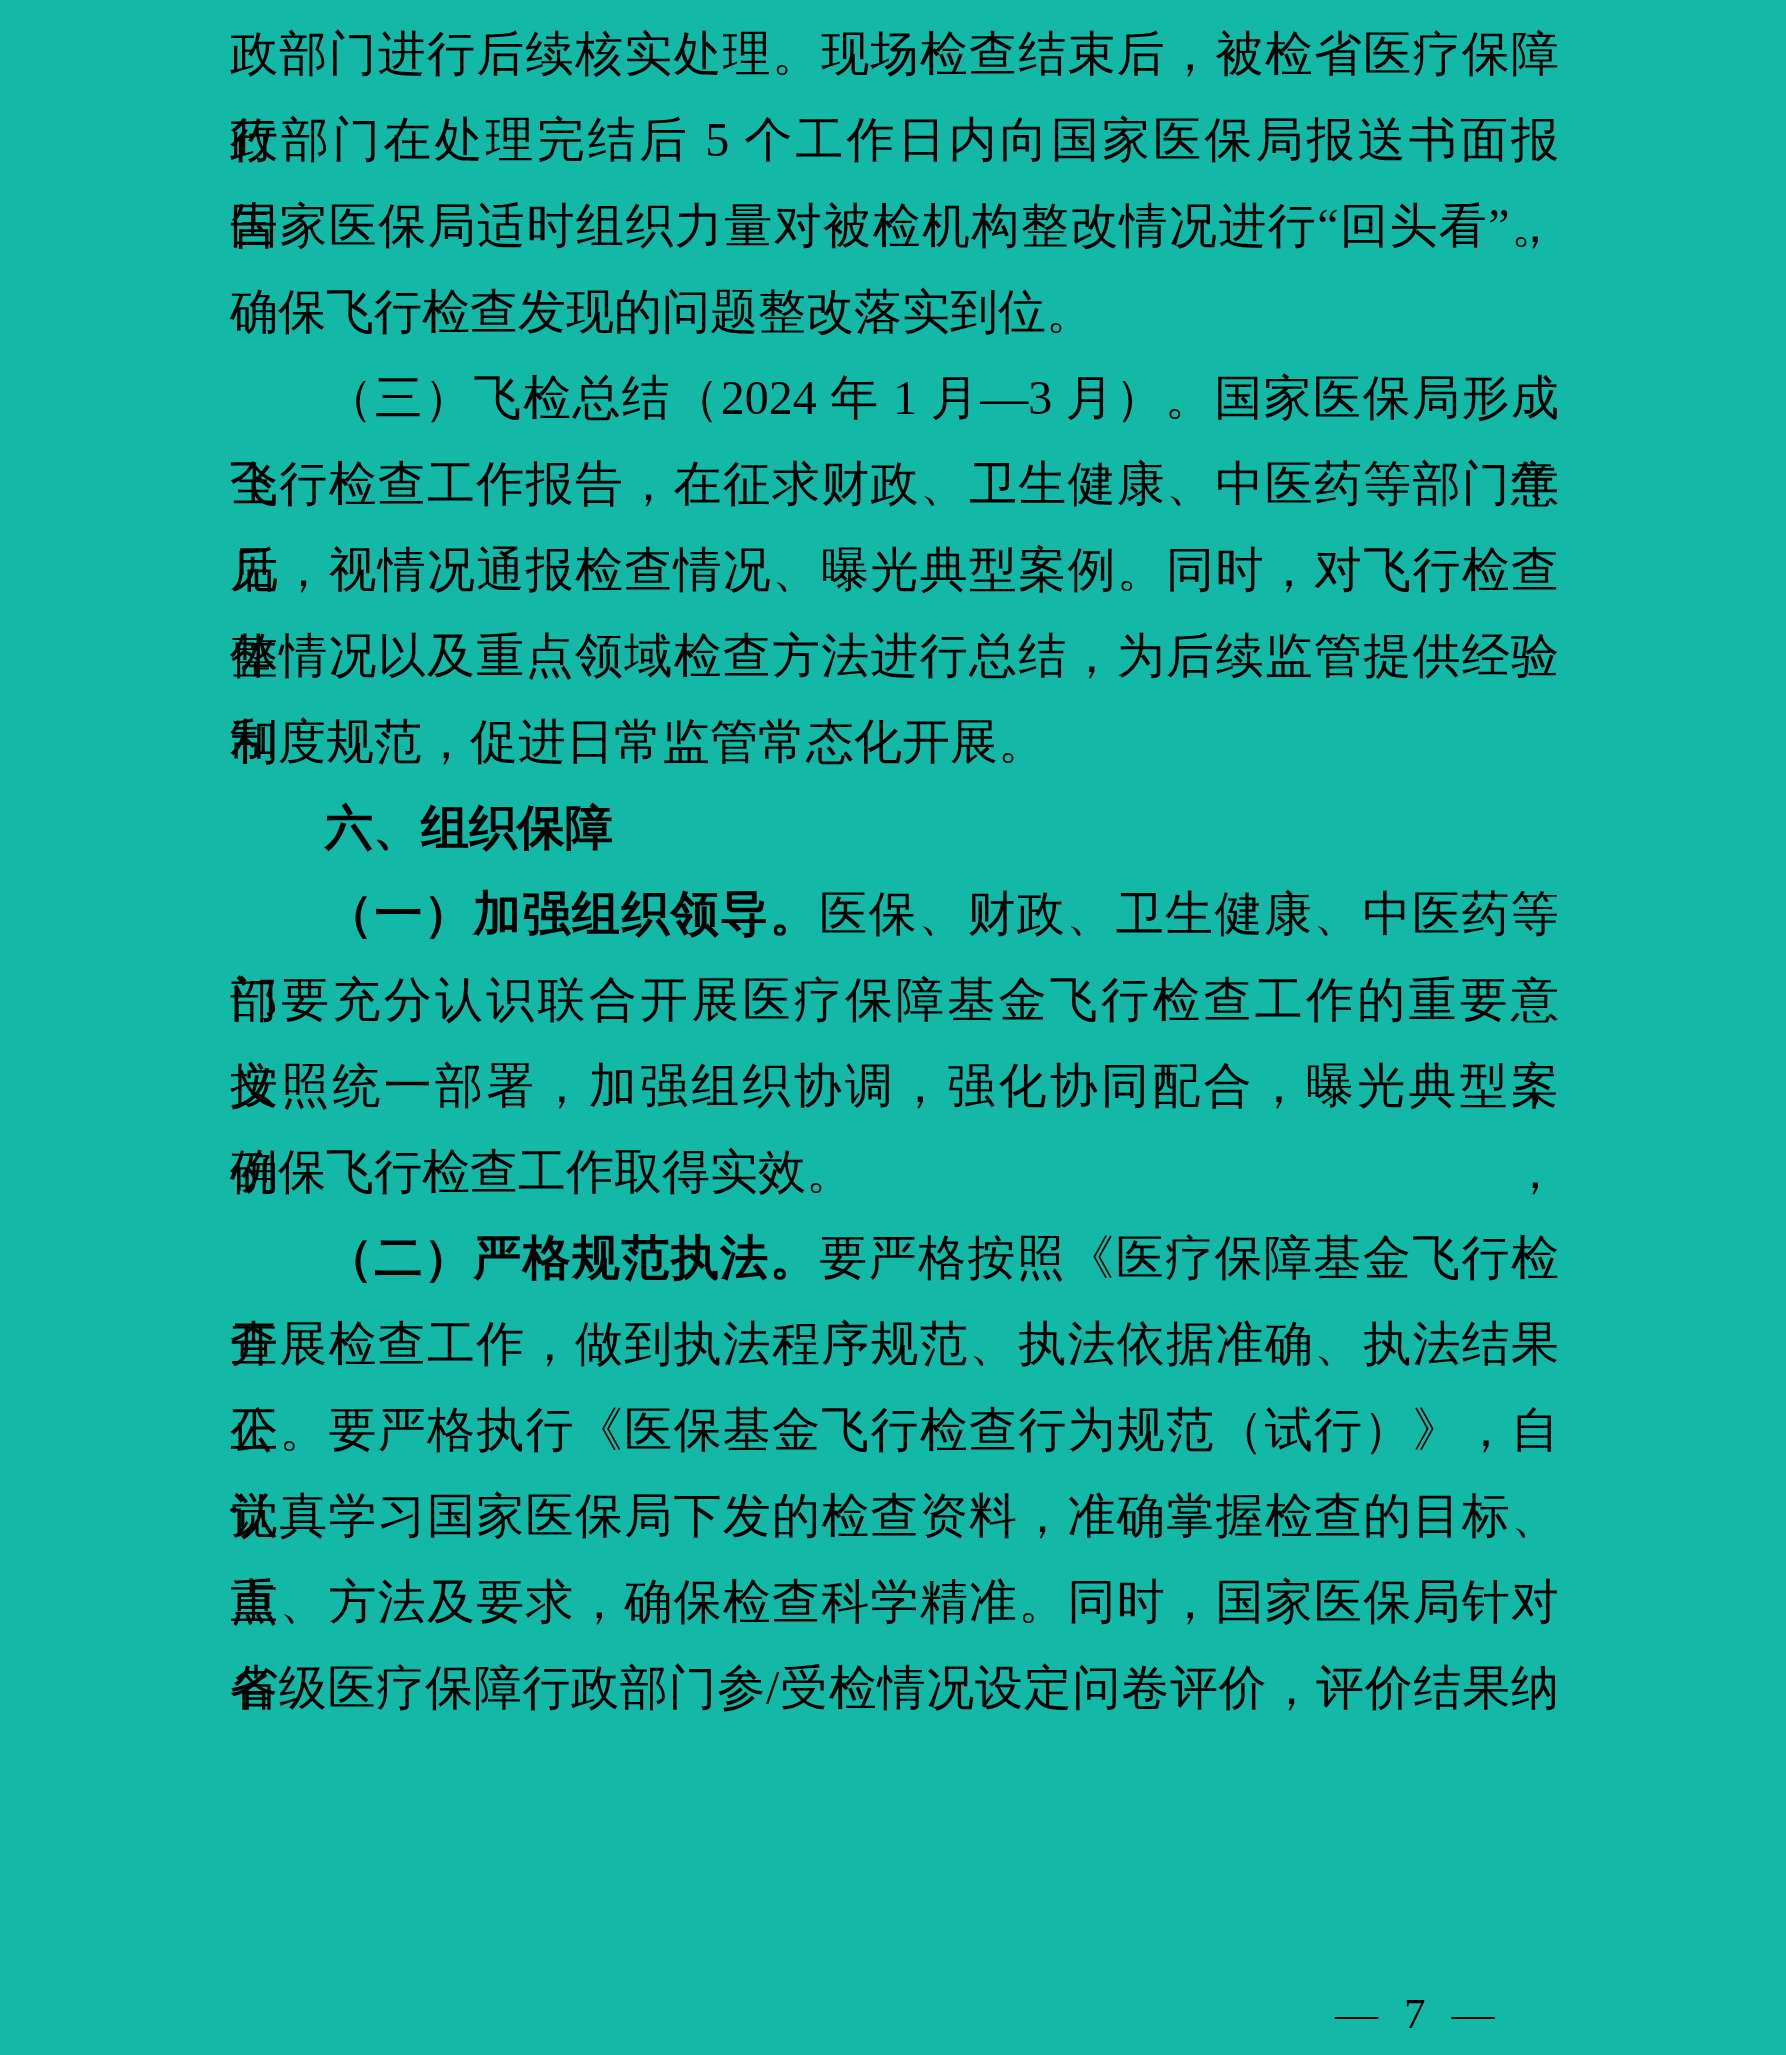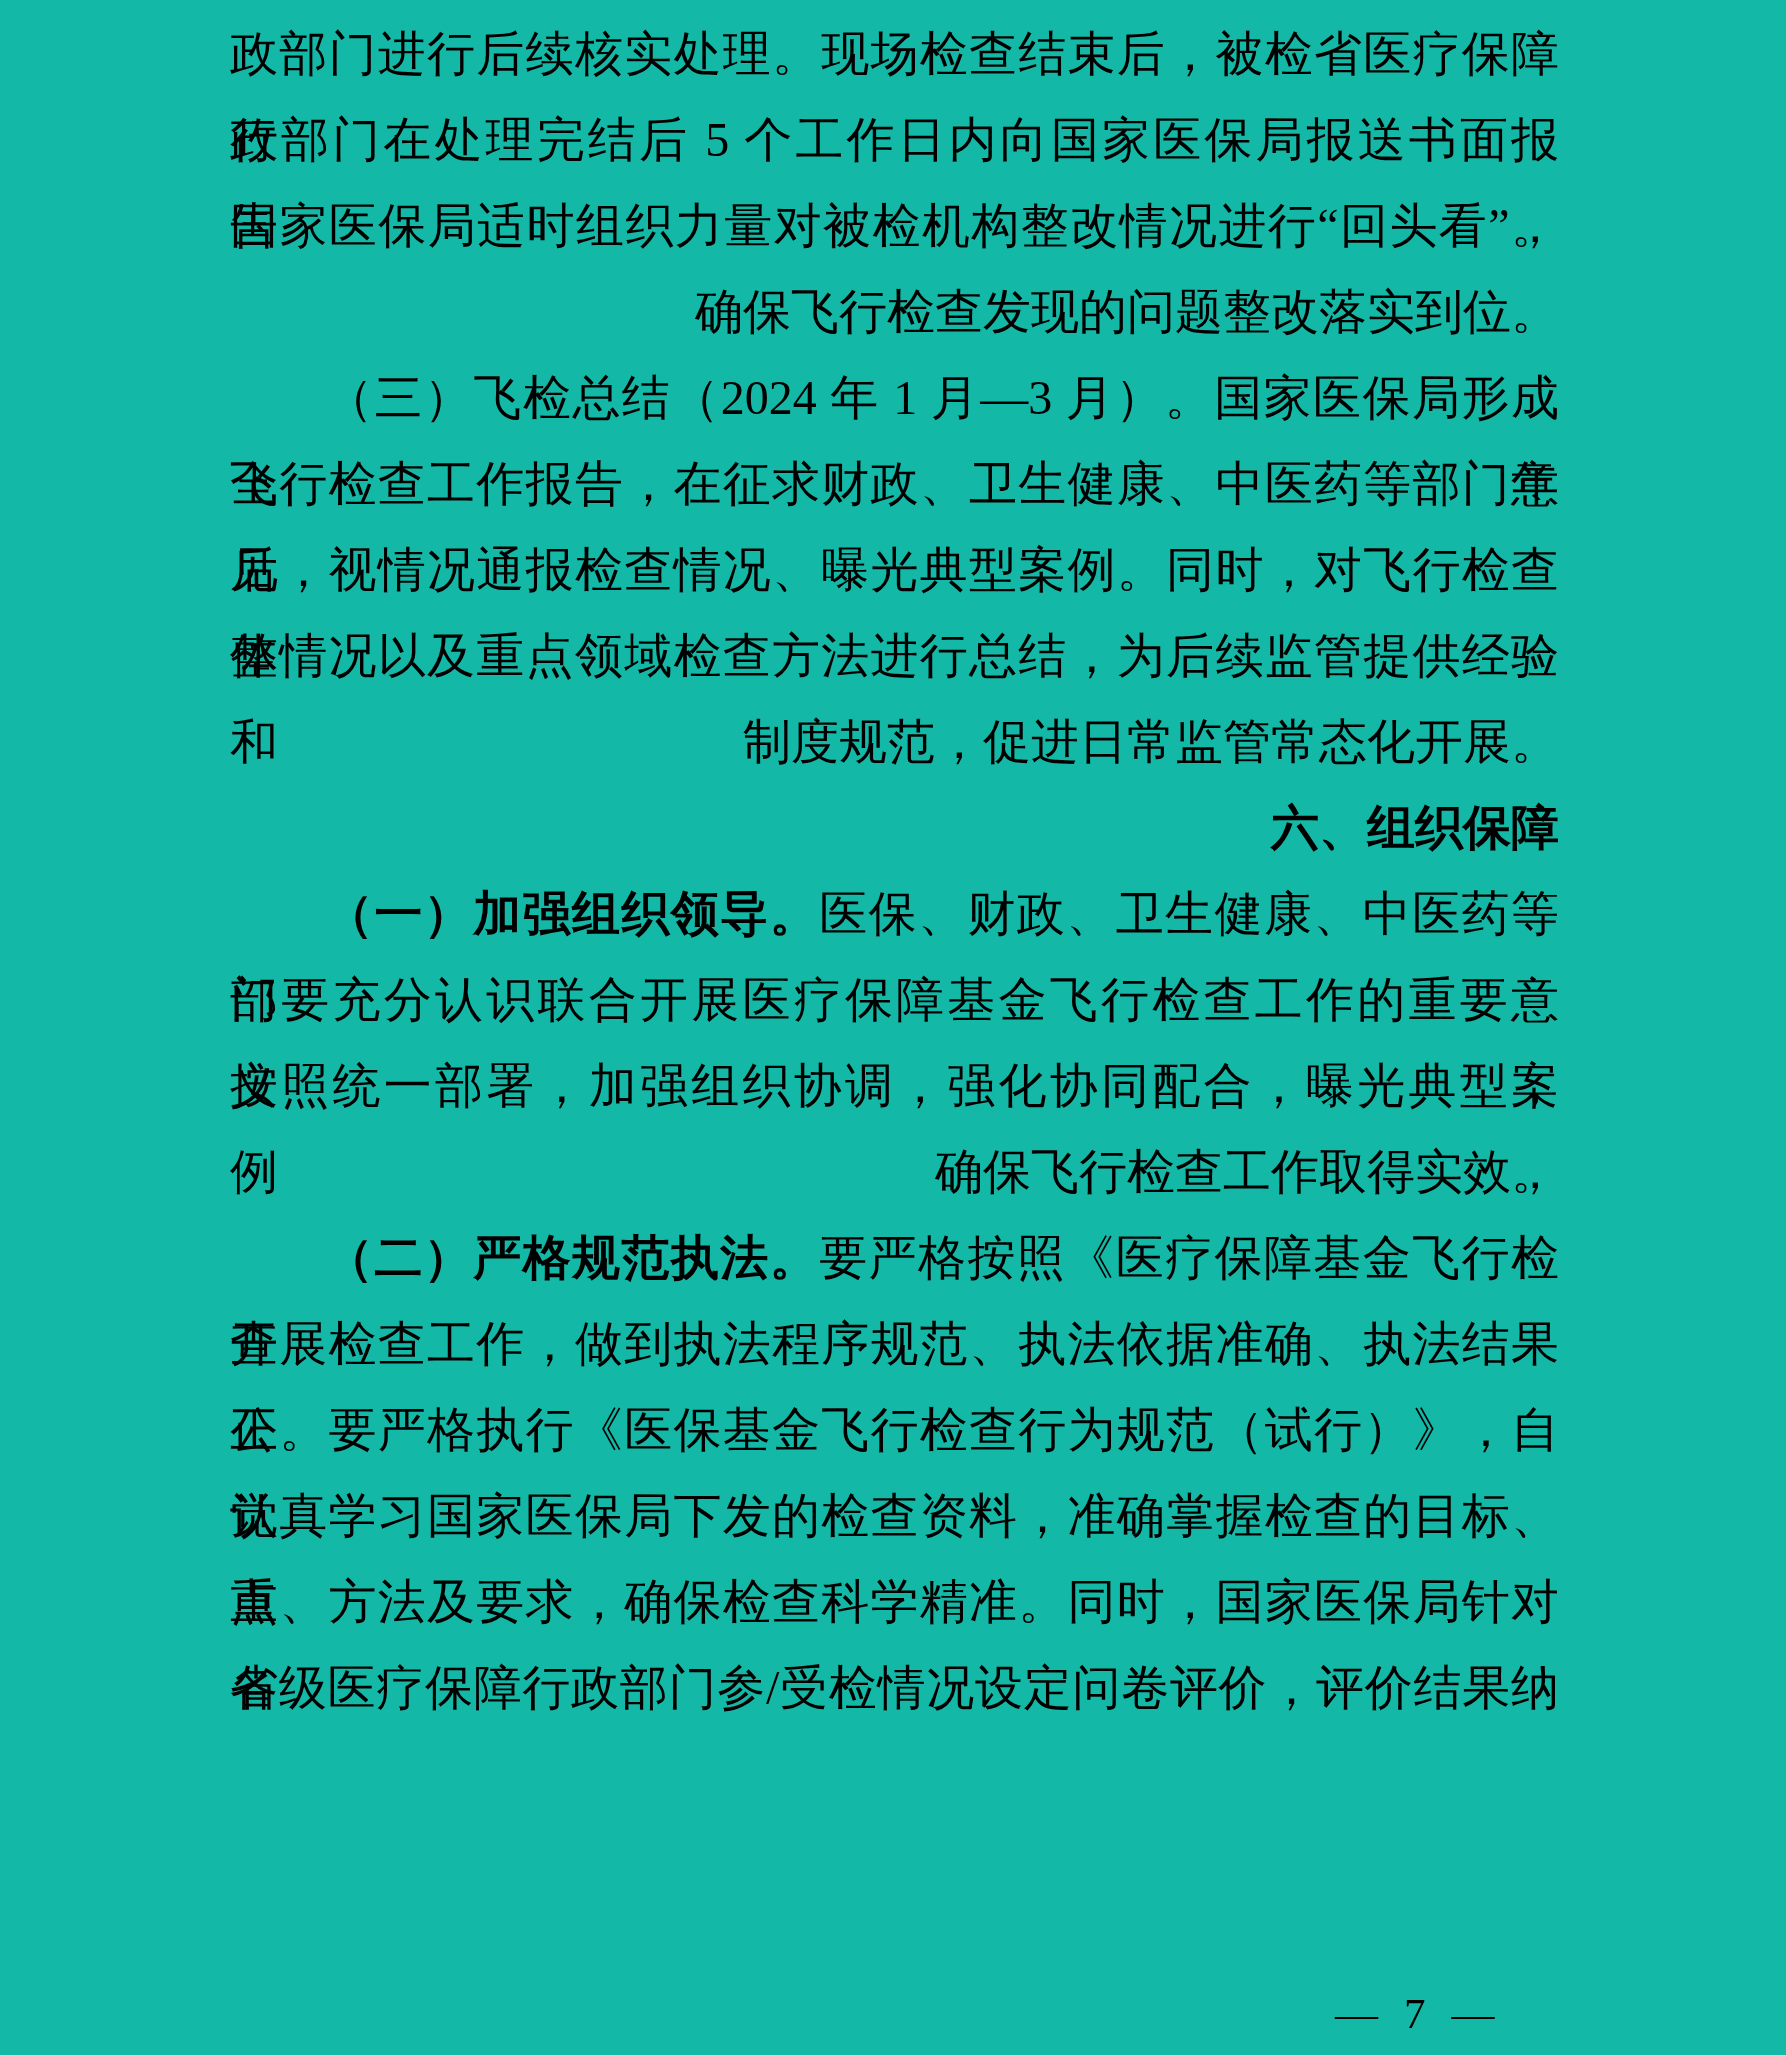--- a/index.html
+++ b/index.html
@@ -27,21 +27,21 @@
     line-height: 86px;
     font-size: 48px;
     white-space: normal;
     letter-spacing: 0;
   }
   .justify {
     text-align: justify;
     text-align-last: justify;
   }
   .plain {
-    text-align: right;
+    text-align: left;
   }
   .indent {
     text-indent: 95px; 
   }
   .hei {
     font-family: "Liberation Sans", "DejaVu Sans", sans-serif;
     font-weight: bold;
   }
   .head {
     font-family: "Liberation Sans", "DejaVu Sans", sans-serif;

